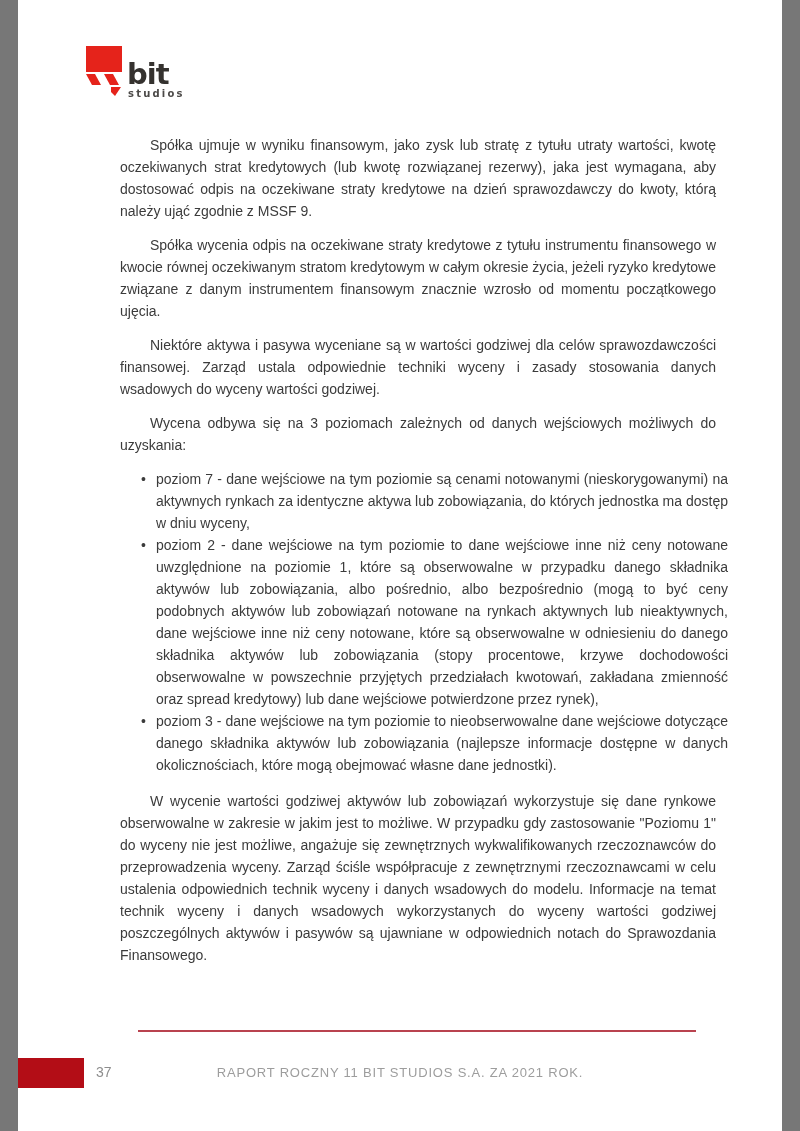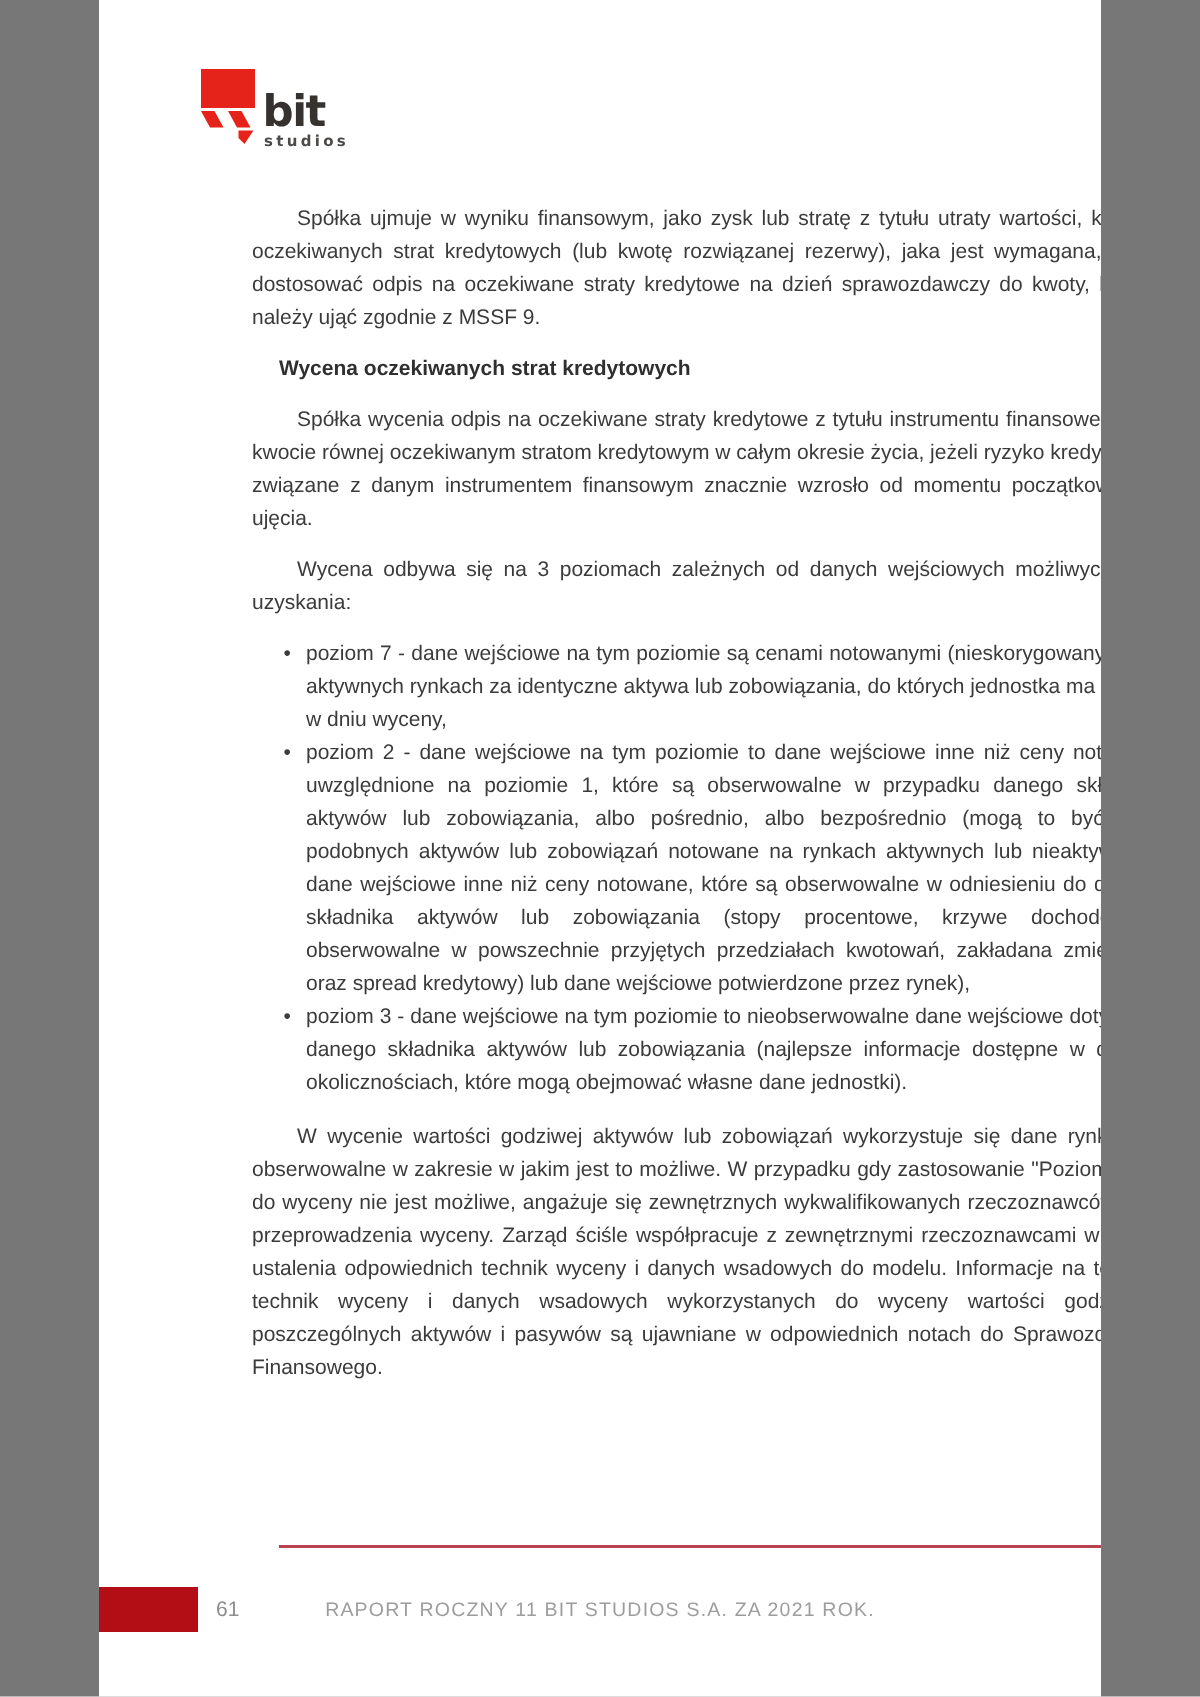--- a/index.html
+++ b/index.html
@@ -2,21 +2,21 @@
 <html lang="pl"><head>
 <meta charset="utf-8">
 <style>
   html, body { margin: 0; padding: 0; }
   body {
     background: #777;
     font-family: "Liberation Sans", "DejaVu Sans", sans-serif;
   }
   .page {
     position: relative;
-    width: 668px;
+    width: 764px;
     height: 1131px;
     margin: 0 auto;
     background: #ffffff;
     overflow: hidden;
   }
 
   
   .logo {
     position: absolute;
     left: 66px;
@@ -120,32 +120,32 @@
 
       <text x="43" y="40" font-family="DejaVu Sans, sans-serif" font-size="29" font-weight="bold" letter-spacing="-1" fill="#35322f">bit</text>
       <text x="44" y="53" font-family="DejaVu Sans, sans-serif" font-size="10" font-weight="bold" letter-spacing="2.2" fill="#4c4a48">studios</text>
     </svg>
   </div>
 
   <div class="content">
 
     <p>Spółka ujmuje w wyniku finansowym, jako zysk lub stratę z tytułu utraty wartości, kwotę oczekiwanych strat kredytowych (lub kwotę rozwiązanej rezerwy), jaka jest wymagana, aby dostosować odpis na oczekiwane straty kredytowe na dzień sprawozdawczy do kwoty, którą należy ująć zgodnie z MSSF 9.</p>
 
-    <h3>Wycena oczekiwanych strat kredytowych</h3>
     <p>Spółka wycenia odpis na oczekiwane straty kredytowe z tytułu instrumentu finansowego w kwocie równej oczekiwanym stratom kredytowym w całym okresie życia, jeżeli ryzyko kredytowe związane z danym instrumentem finansowym znacznie wzrosło od momentu początkowego ujęcia.</p>
 
+    <p>Niektóre aktywa i pasywa wyceniane są w wartości godziwej dla celów sprawozdawczości finansowej. Zarząd ustala odpowiednie techniki wyceny i zasady stosowania danych wsadowych do wyceny wartości godziwej.</p>
     <p>Wycena odbywa się na 3 poziomach zależnych od danych wejściowych możliwych do uzyskania:</p>
 
     <ul class="bullets">
       <li>poziom 7 - dane wejściowe na tym poziomie są cenami notowanymi (nieskorygowanymi) na aktywnych rynkach za identyczne aktywa lub zobowiązania, do których jednostka ma dostęp w dniu wyceny,</li>
       <li>poziom 2 - dane wejściowe na tym poziomie to dane wejściowe inne niż ceny notowane uwzględnione na poziomie 1, które są obserwowalne w przypadku danego składnika aktywów lub zobowiązania, albo pośrednio, albo bezpośrednio (mogą to być ceny podobnych aktywów lub zobowiązań notowane na rynkach aktywnych lub nieaktywnych, dane wejściowe inne niż ceny notowane, które są obserwowalne w odniesieniu do danego składnika aktywów lub zobowiązania (stopy procentowe, krzywe dochodowości obserwowalne w powszechnie przyjętych przedziałach kwotowań, zakładana zmienność oraz spread kredytowy) lub dane wejściowe potwierdzone przez rynek),</li>
       <li>poziom 3 - dane wejściowe na tym poziomie to nieobserwowalne dane wejściowe dotyczące danego składnika aktywów lub zobowiązania (najlepsze informacje dostępne w danych okolicznościach, które mogą obejmować własne dane jednostki).</li>
     </ul>
 
     <p class="closing">W wycenie wartości godziwej aktywów lub zobowiązań wykorzystuje się dane rynkowe obserwowalne w zakresie w jakim jest to możliwe. W przypadku gdy zastosowanie "Poziomu 1" do wyceny nie jest możliwe, angażuje się zewnętrznych wykwalifikowanych rzeczoznawców do przeprowadzenia wyceny. Zarząd ściśle współpracuje z zewnętrznymi rzeczoznawcami w celu ustalenia odpowiednich technik wyceny i danych wsadowych do modelu. Informacje na temat technik wyceny i danych wsadowych wykorzystanych do wyceny wartości godziwej poszczególnych aktywów i pasywów są ujawniane w odpowiednich notach do Sprawozdania Finansowego.</p>
   </div>
 
   <div class="footer-rule"></div>
   <div class="footer-box"></div>
-  <div class="page-number">61</div>
+  <div class="page-number">37</div>
   <div class="footer-text">RAPORT ROCZNY 11 BIT STUDIOS S.A. ZA 2021 ROK.</div>
 
 </div>
 
 </body></html>

